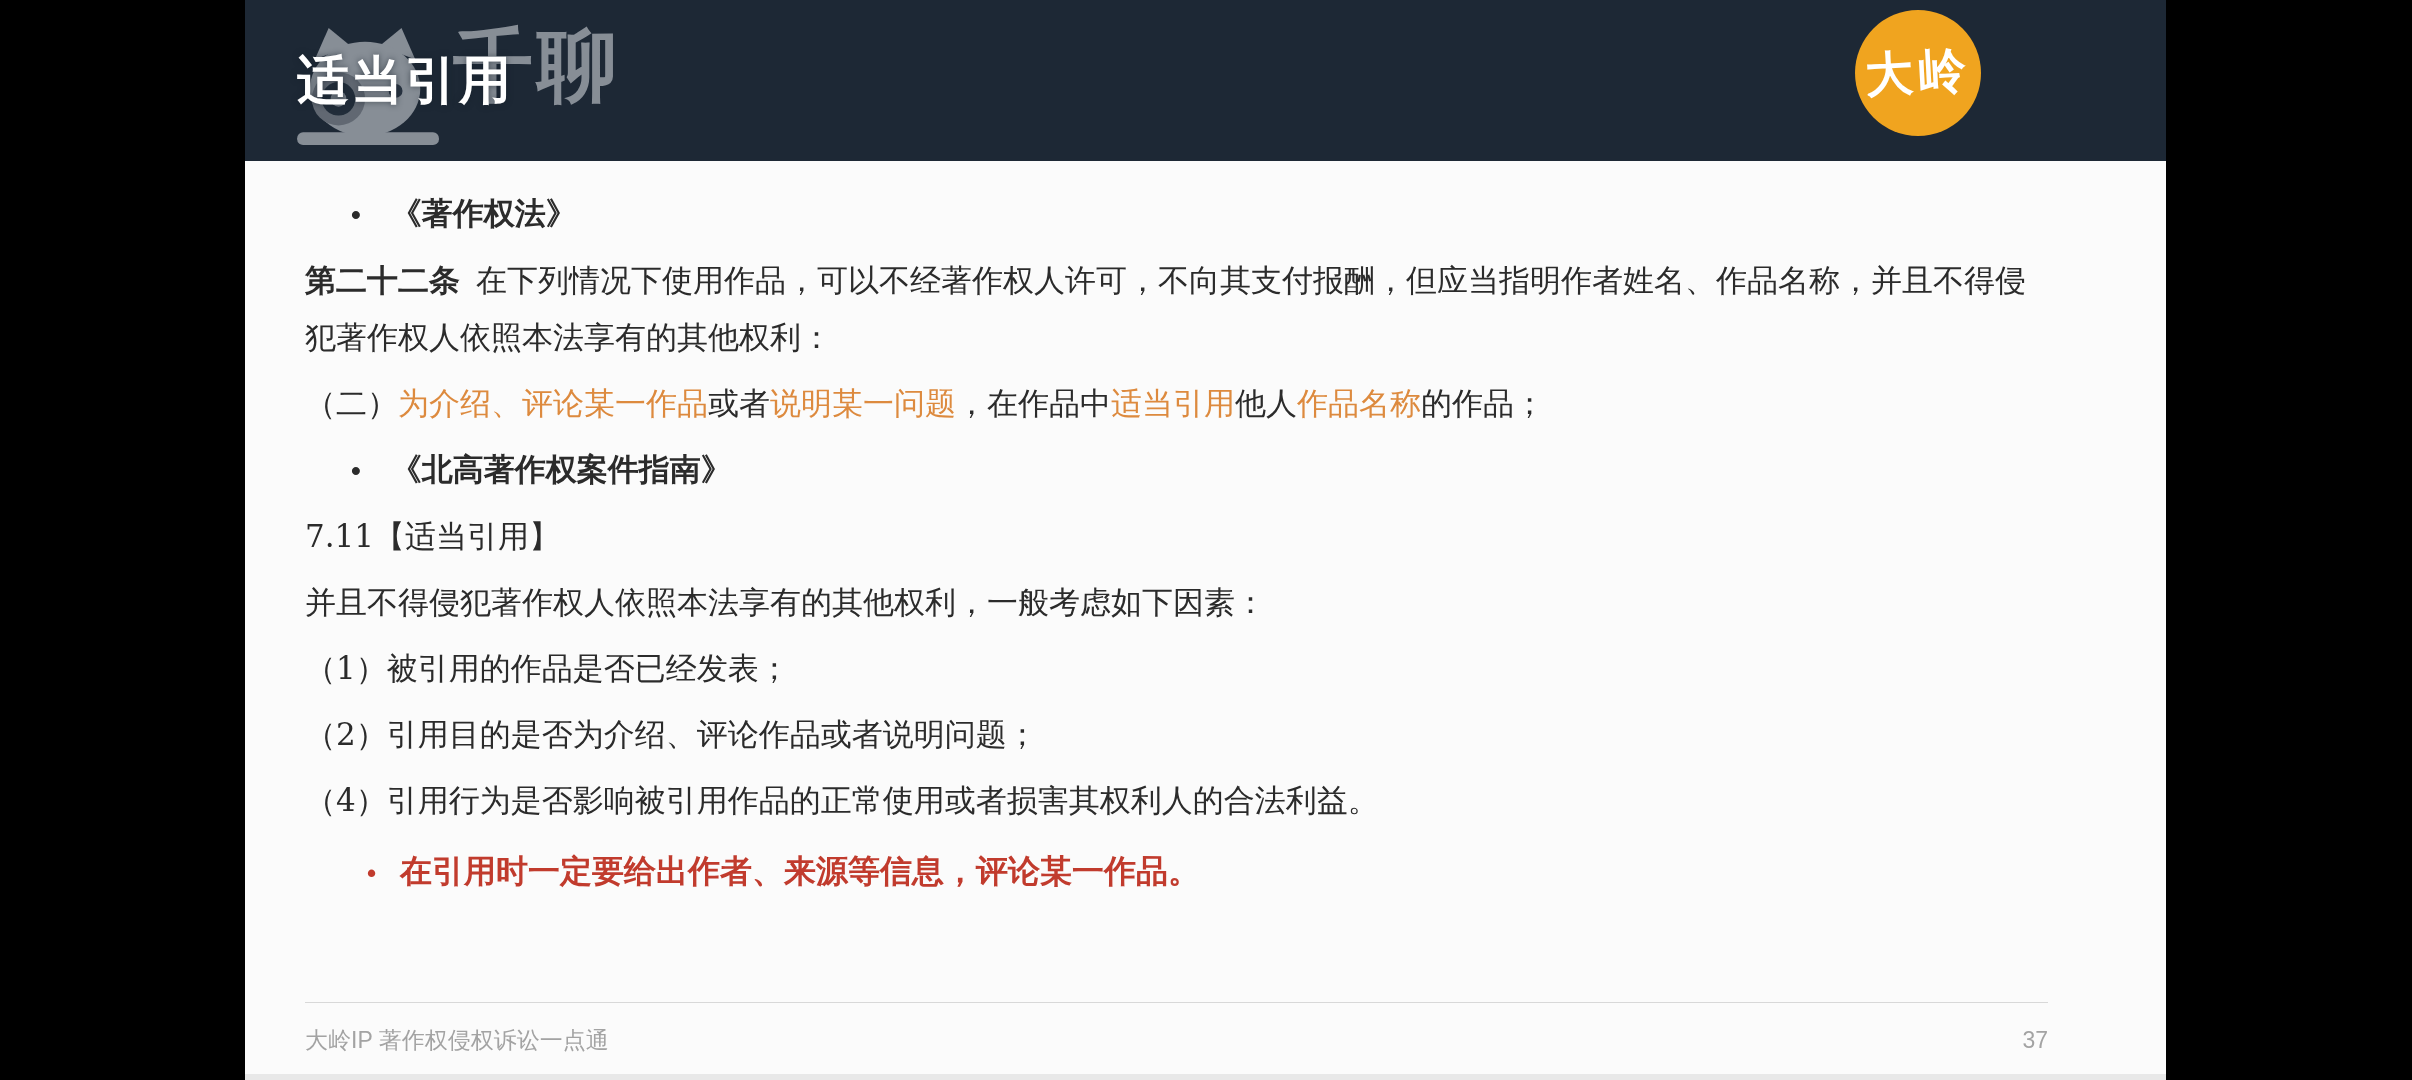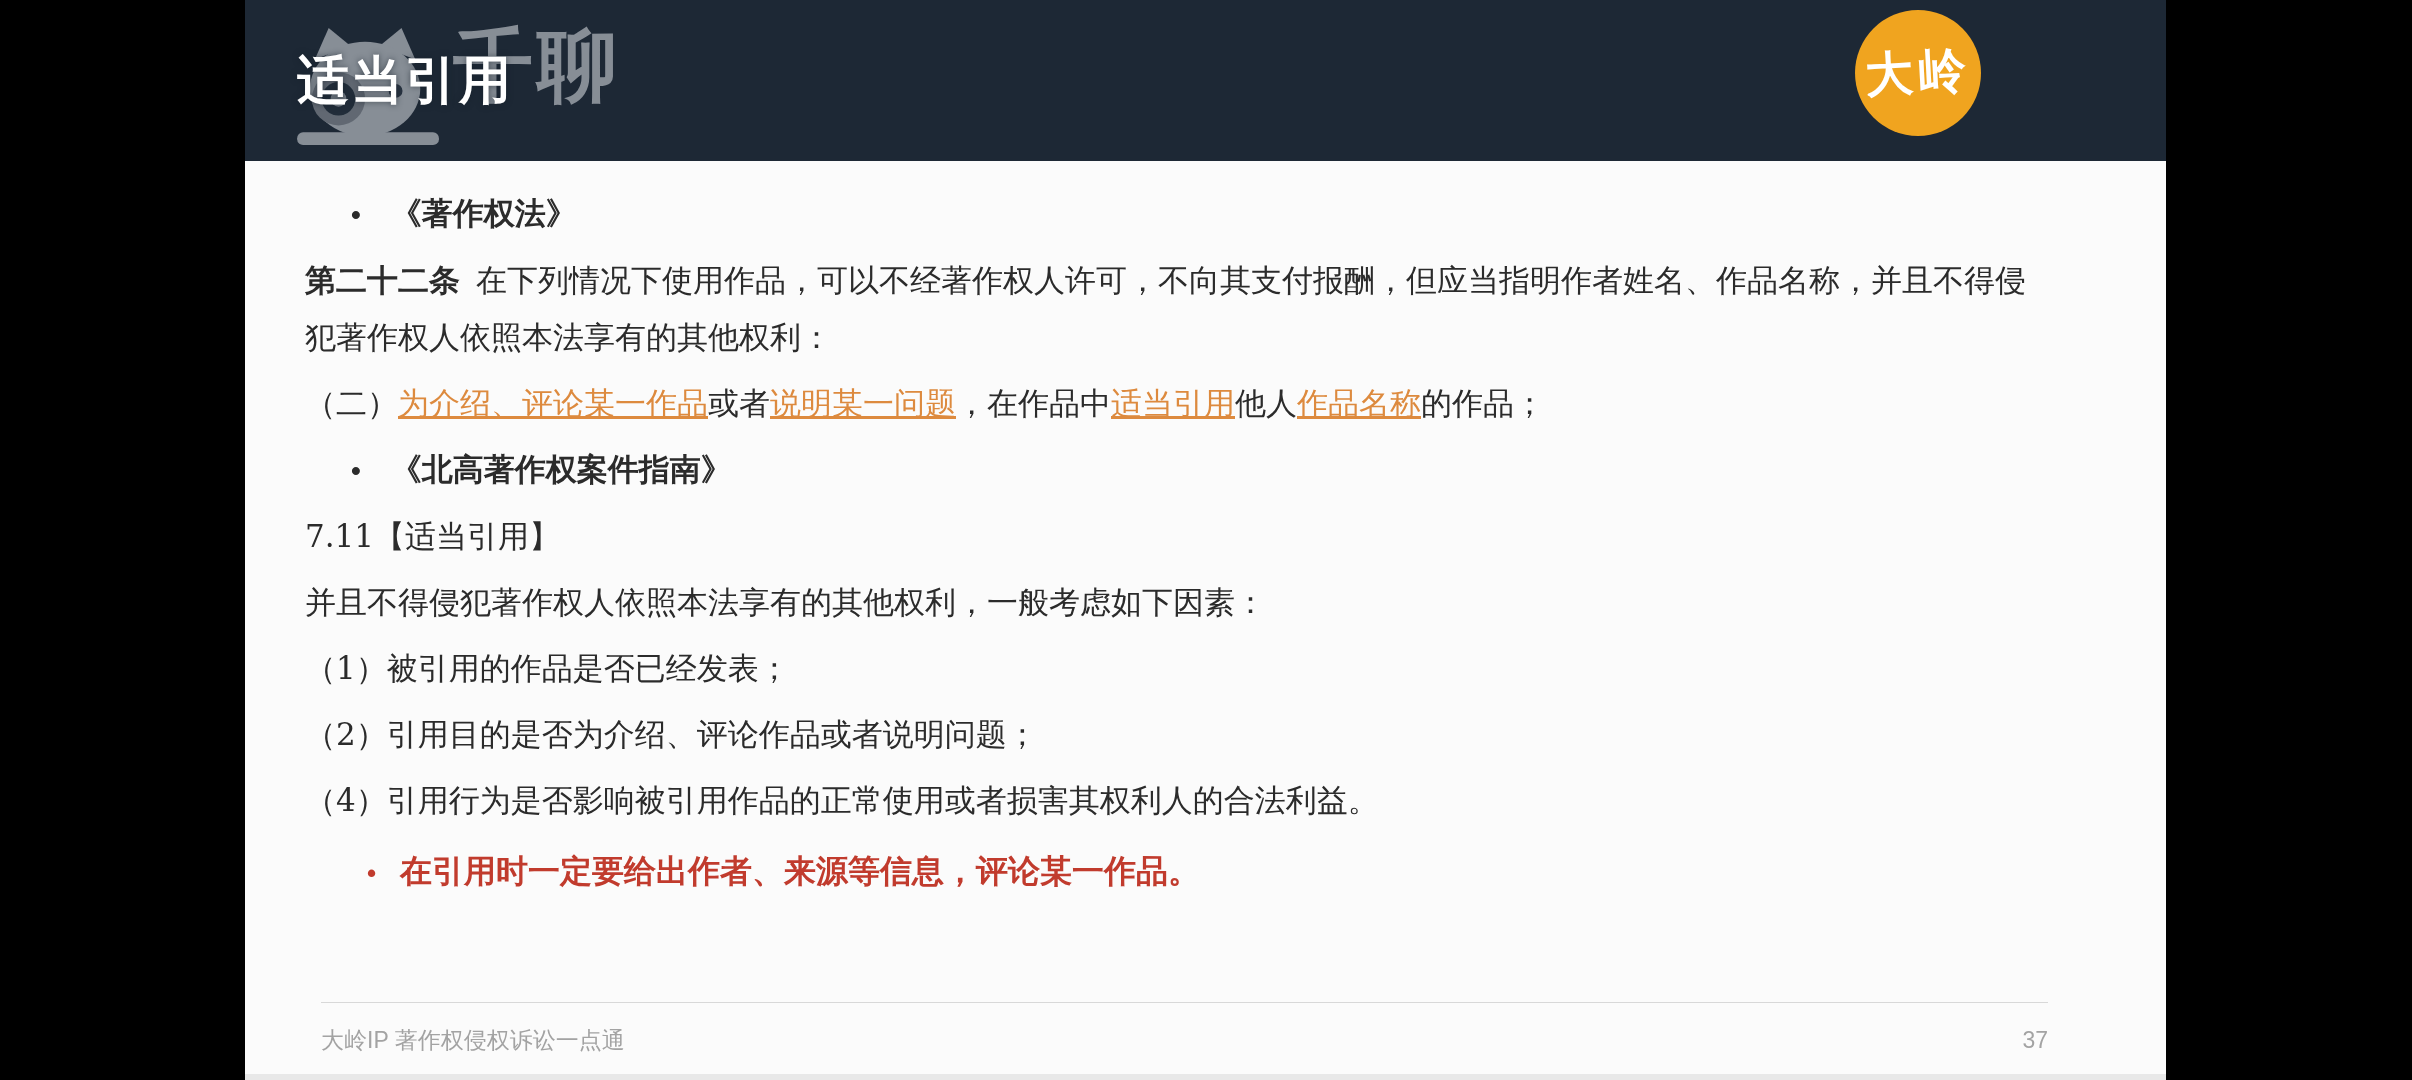--- a/index.html
+++ b/index.html
@@ -101,21 +101,21 @@
     margin-left: 46px;
     font-weight: bold;
     margin-bottom: 9px;
   }
   .bullet-row .dot {
     font-family: "Liberation Sans", sans-serif;
     margin-right: 30px;
     font-size: 28px;
   }
   .article-label { font-weight: bold; margin-right: 16px; margin-top: 8px; }
-  .seg-orange { color: #dd8a3e; text-decoration: underline; }
+  .seg-orange { color: #dd8a3e; }
   .warning-row {
     display: flex;
     align-items: baseline;
     margin-left: 62px;
     margin-top: 14px;
     font-family: "Liberation Sans", sans-serif;
     font-weight: bold;
     color: #c13b2d;
     font-size: 32px;
   }
@@ -130,21 +130,20 @@
     right: 118px;
     bottom: 24px;
     border-top: 1px solid #d8d8d8;
     padding-top: 22px;
     display: flex;
     justify-content: space-between;
     align-items: baseline;
     font-family: "Liberation Sans", sans-serif;
     font-size: 23px;
     color: #a3a3a3;
-    margin-left: 16px;
   }
   .bottom-strip {
     position: absolute;
     left: 0; right: 0; bottom: 0;
     height: 6px;
     background: #d9d9d9;
     opacity: 0.55;
   }
 </style>
 </head>

